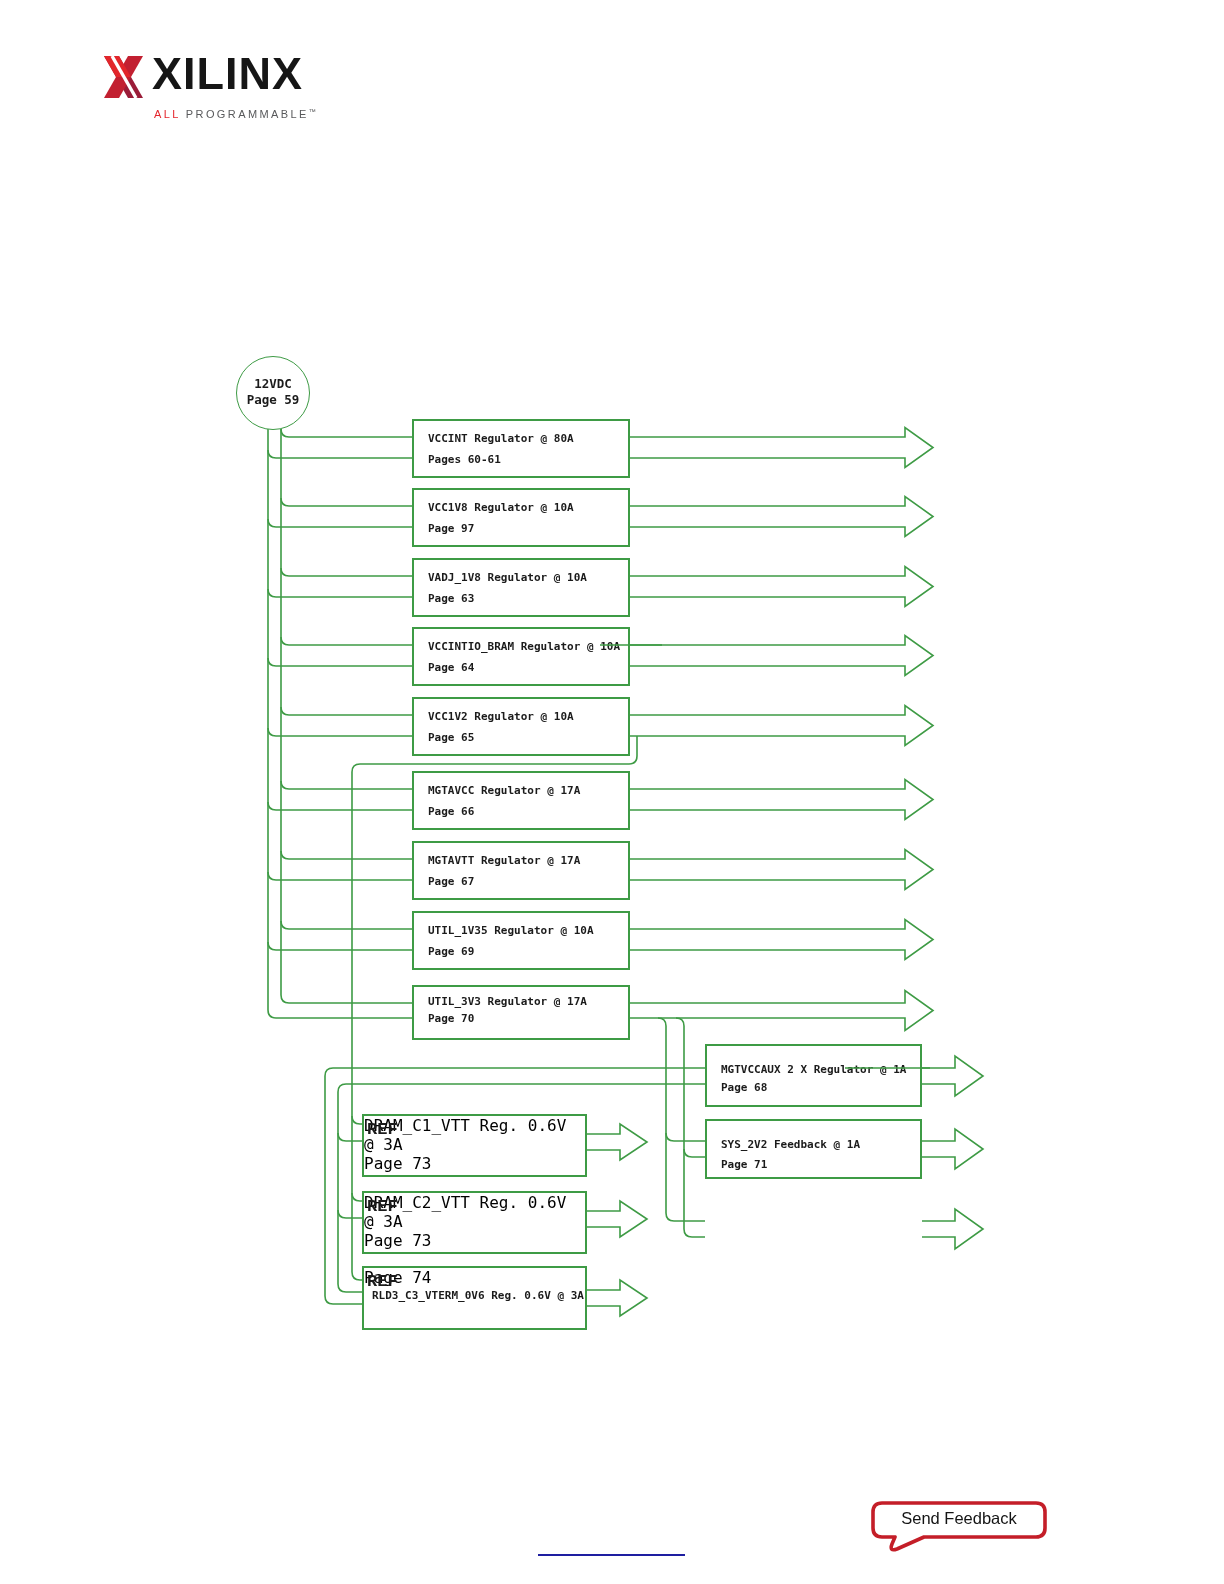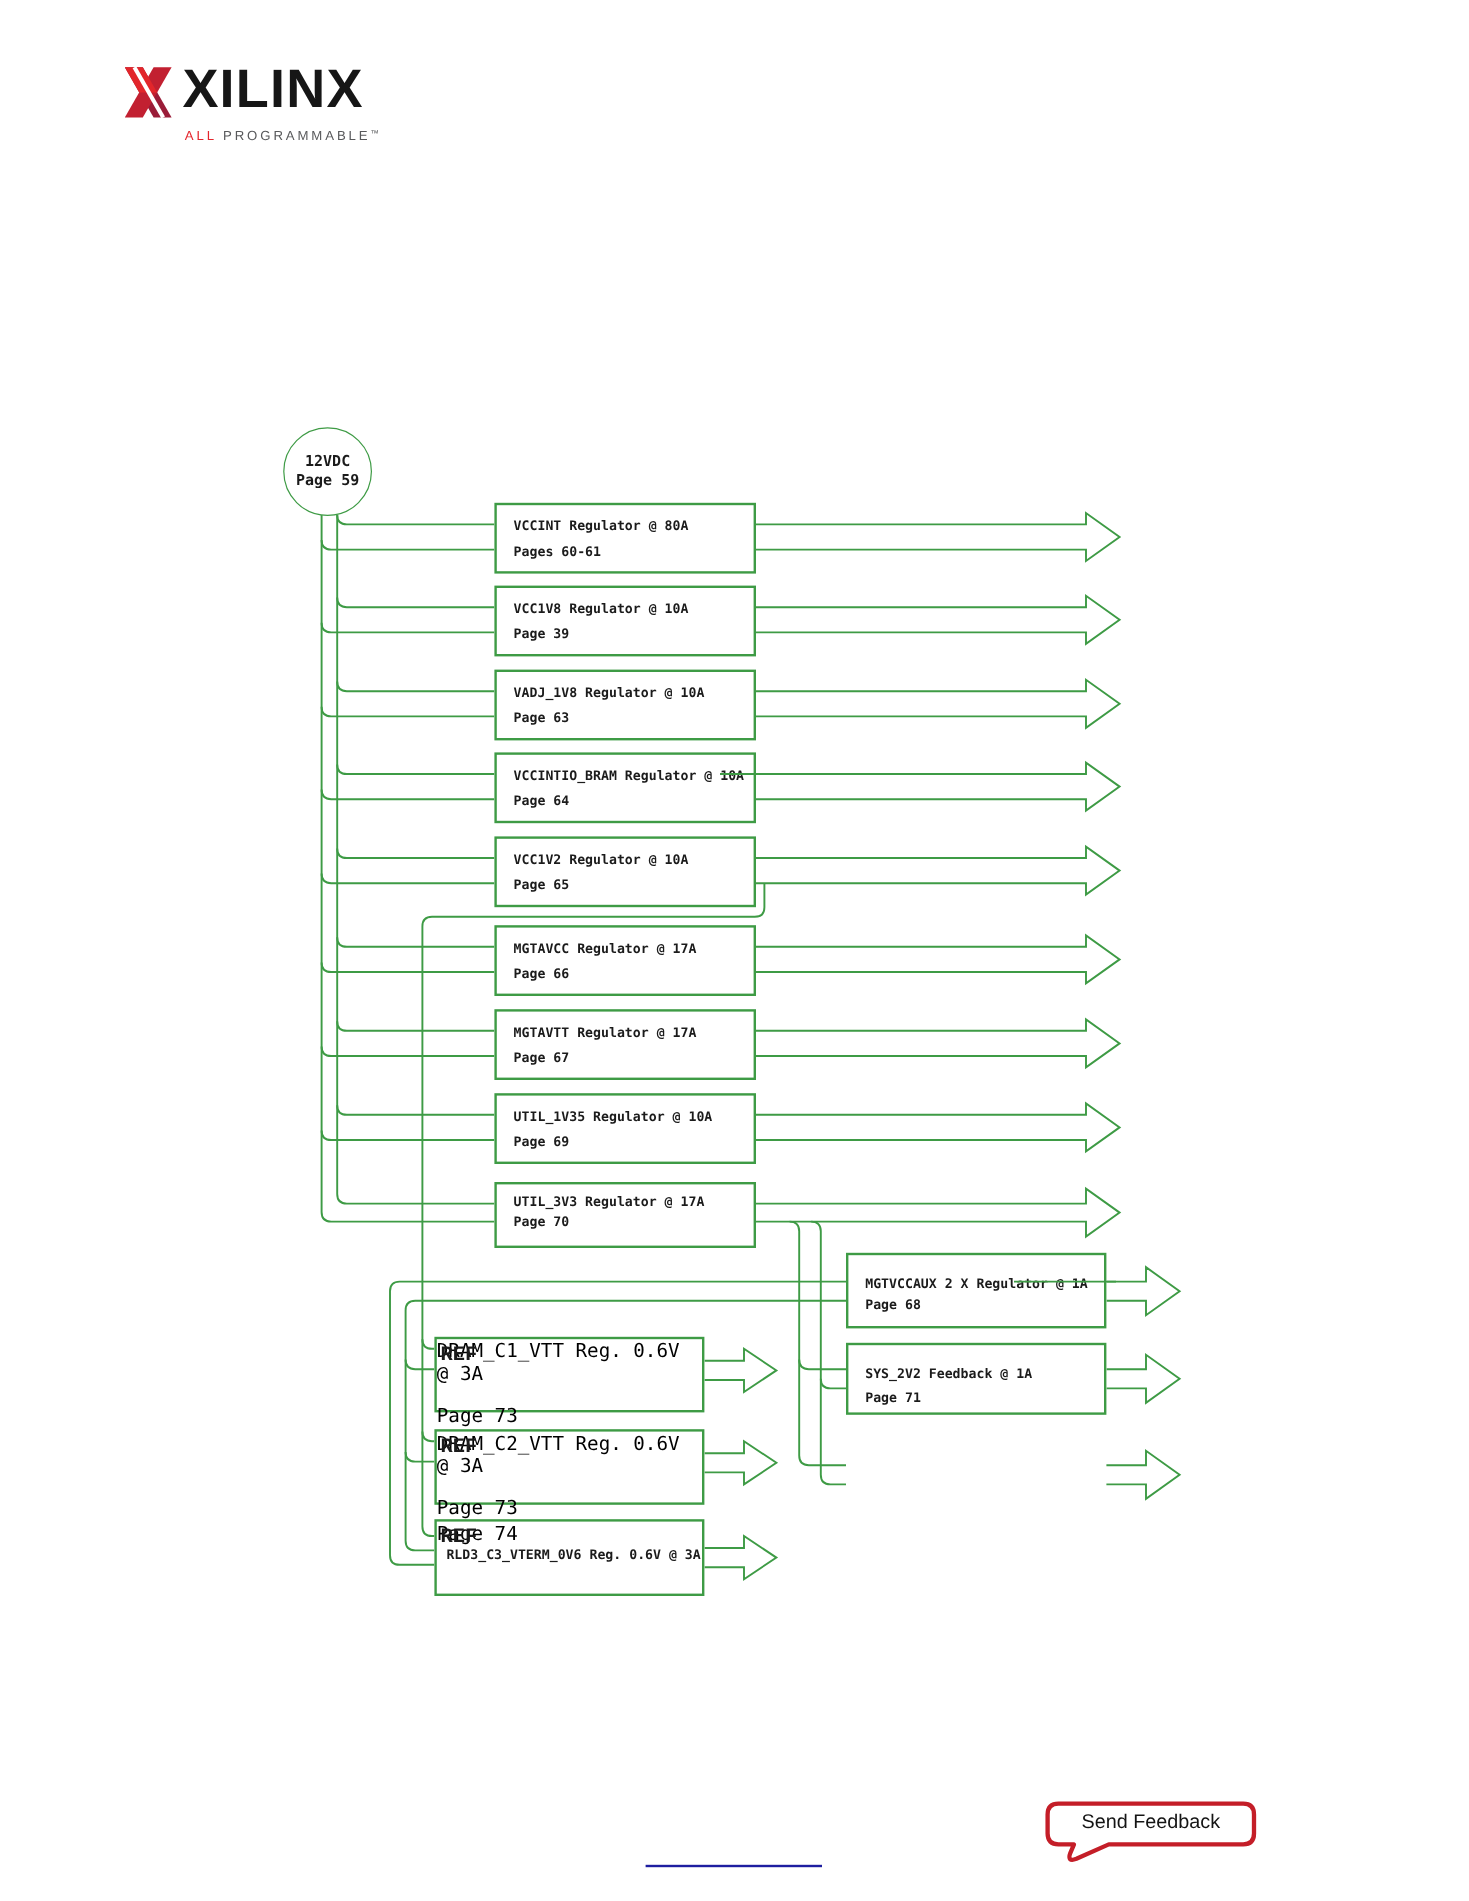--- a/index.html
+++ b/index.html
@@ -18,21 +18,21 @@
   svg.layer.top{z-index:2;pointer-events:none;}
   .gbox{position:absolute;background:#fff;border:2px solid #3E9B45;z-index:1;box-sizing:border-box;}
   .gbox .t, .gbox .p, .gbox .r{position:absolute;white-space:nowrap;font-weight:bold;
         font-size:11px;color:#1b1b1b;line-height:16px;}
   .gbox .t{top:10px;left:14px;}
   .gbox .p{top:31px;left:14px;}
   .gbox.compact .t{top:7px;}
   .gbox.compact .p{top:24px;}
   .gbox .r{top:6px;left:3px;font-size:17px;font-family:Liberation Mono, monospace;}
   .gbox .ti{top:21px;left:16px;}
-  .gbox .pi{top:38px;left:16px;margin-top:16px;}
+  .gbox .pi{top:38px;left:16px;}
   .gbox .small{font-size:11px;left:8px;top:20px;}
   .gbox .pl{top:42px;left:20px;}
   .gbox .multi{top:5px;left:14px;line-height:13px;font-size:12.5px;}
   .gbox .p72{top:47px;left:14px;}
   #circle{position:absolute;left:236px;top:356px;width:74px;height:74px;border:1.7px solid #3E9B45;
       border-radius:50%;background:#fff;z-index:1;box-sizing:border-box;text-align:center;
       padding-top:19px;font-weight:bold;font-size:12.5px;line-height:16px;color:#1b1b1b;}
   
   #feedback{position:absolute;left:870px;top:1500px;width:190px;height:58px;z-index:3;cursor:pointer;}
   #feedback .lbl{position:absolute;left:0;top:9px;width:178px;text-align:center;
@@ -116,21 +116,21 @@
     <div>12VDC</div>
     <div>Page 59</div>
   </div>
 
   <div class="gbox" style="left:412px;top:419px;width:218px;height:59px;">
     <div class="t">VCCINT Regulator @ 80A</div>
     <div class="p">Pages 60-61</div>
   </div>
   <div class="gbox" style="left:412px;top:488px;width:218px;height:59px;">
     <div class="t">VCC1V8 Regulator @ 10A</div>
-    <div class="p">Page 39</div>
+    <div class="p">Page 97</div>
   </div>
   <div class="gbox" style="left:412px;top:558px;width:218px;height:59px;">
     <div class="t">VADJ_1V8 Regulator @ 10A</div>
     <div class="p">Page 63</div>
   </div>
   <div class="gbox" style="left:412px;top:627px;width:218px;height:59px;">
     <div class="t">VCCINTIO_BRAM  Regulator @ 10A</div>
     <div class="p">Page 64</div>
   </div>
   <div class="gbox" style="left:412px;top:697px;width:218px;height:59px;">

